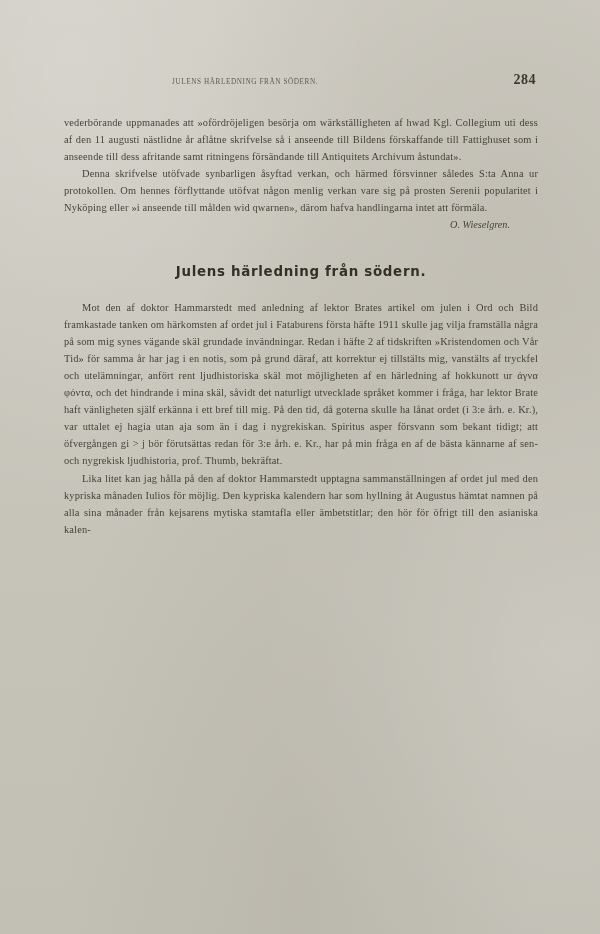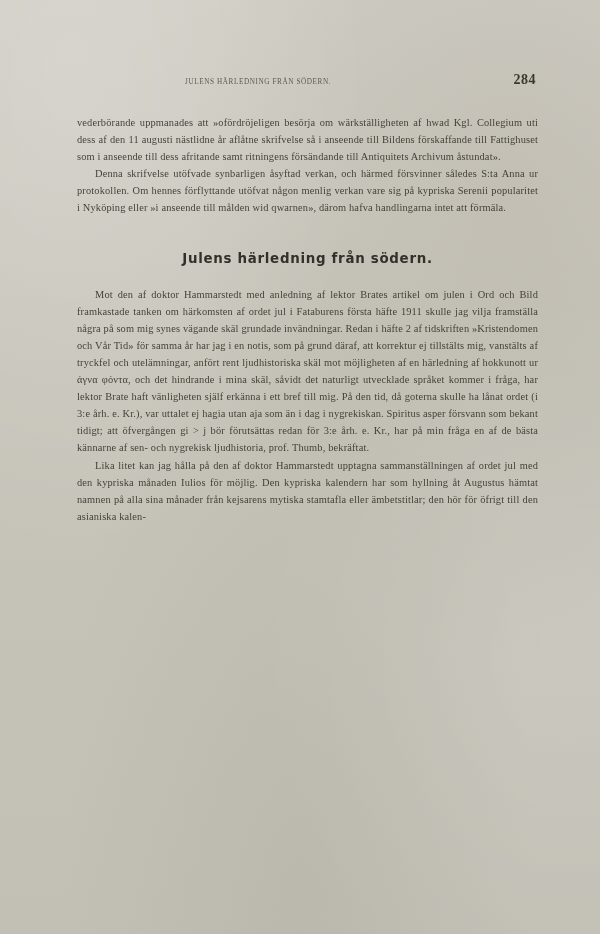--- a/index.html
+++ b/index.html
@@ -12,21 +12,20 @@
     background: #c9c6bd;
     font-family: "Liberation Serif", serif;
     overflow: hidden;
   }
   .page {
     position: relative;
     width: 600px;
     height: 934px;
     background: linear-gradient(180deg, #cfccc3 0%, #c7c4ba 40%, #c2bfb5 100%);
     box-sizing: border-box;
-    padding-left: 13px;
   }
   
   .page::before {
     content: "";
     position: absolute;
     inset: 0;
     background:
       radial-gradient(ellipse at 12% 8%, rgba(255,255,255,0.18), rgba(255,255,255,0) 40%),
       radial-gradient(ellipse at 85% 20%, rgba(120,110,95,0.10), rgba(0,0,0,0) 45%),
       radial-gradient(ellipse at 50% 95%, rgba(150,145,130,0.16), rgba(0,0,0,0) 55%),
@@ -98,22 +97,23 @@
 <div class="page">
   <div class="content">
 
     <div class="runhead">
       <div class="runhead-title">JULENS HÄRLEDNING FRÅN SÖDERN.</div>
       <div class="runhead-folio">284</div>
     </div>
 
     <p class="para fade">vederbörande uppmanades att »ofördröjeligen besörja om wärkställigheten af hwad Kgl. Collegium uti dess af den 11 augusti nästlidne år aflåtne skrifvelse så i anseende till Bildens förskaffande till Fattighuset som i anseende till dess afritande samt ritningens försändande till Antiquitets Archivum åstundat».</p>
 
-    <p class="para indent fade">Denna skrifvelse utöfvade synbarligen åsyftad verkan, och härmed försvinner således S:ta Anna ur protokollen. Om hennes förflyttande utöfvat någon menlig verkan vare sig på kypriska Serenii popularitet i Nyköping eller »i anseende till målden wid qwarnen», därom hafva handlingarna intet att förmäla.</p>
+    <p class="para indent fade">Denna skrifvelse utöfvade synbarligen åsyftad verkan, och härmed försvinner således S:ta Anna ur protokollen. Om hennes förflyttande utöfvat någon menlig verkan vare sig på prosten Serenii popularitet i Nyköping eller »i anseende till målden wid qwarnen», därom hafva handlingarna intet att förmäla.</p>
 
+    <p class="signature">O. Wieselgren.</p>
 
     <h2 class="article-title">Julens härledning från södern.</h2>
 
     <p class="para indent fade">Mot den af doktor Hammarstedt med anledning af lektor Brates artikel om julen i Ord och Bild framkastade tanken om härkomsten af ordet jul i Fataburens första häfte 1911 skulle jag vilja framställa några på som mig synes vägande skäl grundade invändningar. Redan i häfte 2 af tidskriften »Kristendomen och Vår Tid» för samma år har jag i en notis, som på grund däraf, att korrektur ej tillstälts mig, vanstälts af tryckfel och utelämningar, anfört rent ljudhistoriska skäl mot möjligheten af en härledning af hokkunott ur άγνα φόντα, och det hindrande i mina skäl, såvidt det naturligt utvecklade språket kommer i fråga, har lektor Brate haft vänligheten själf erkänna i ett bref till mig. På den tid, då goterna skulle ha lånat ordet (i 3:e årh. e. Kr.), var uttalet ej hagia utan aja som än i dag i nygrekiskan. Spiritus asper försvann som bekant tidigt; att öfvergången gi &gt; j bör förutsättas redan för 3:e årh. e. Kr., har på min fråga en af de bästa kännarne af sen- och nygrekisk ljudhistoria, prof. Thumb, bekräftat.</p>
 
     <p class="para indent fade">Lika litet kan jag hålla på den af doktor Hammarstedt upptagna sammanställningen af ordet jul med den kypriska månaden Iulios för möjlig. Den kypriska kalendern har som hyllning åt Augustus hämtat namnen på alla sina månader från kejsarens mytiska stamtafla eller ämbetstitlar; den hör för öfrigt till den asianiska kalen-</p>
 
   </div>
 </div>
 

